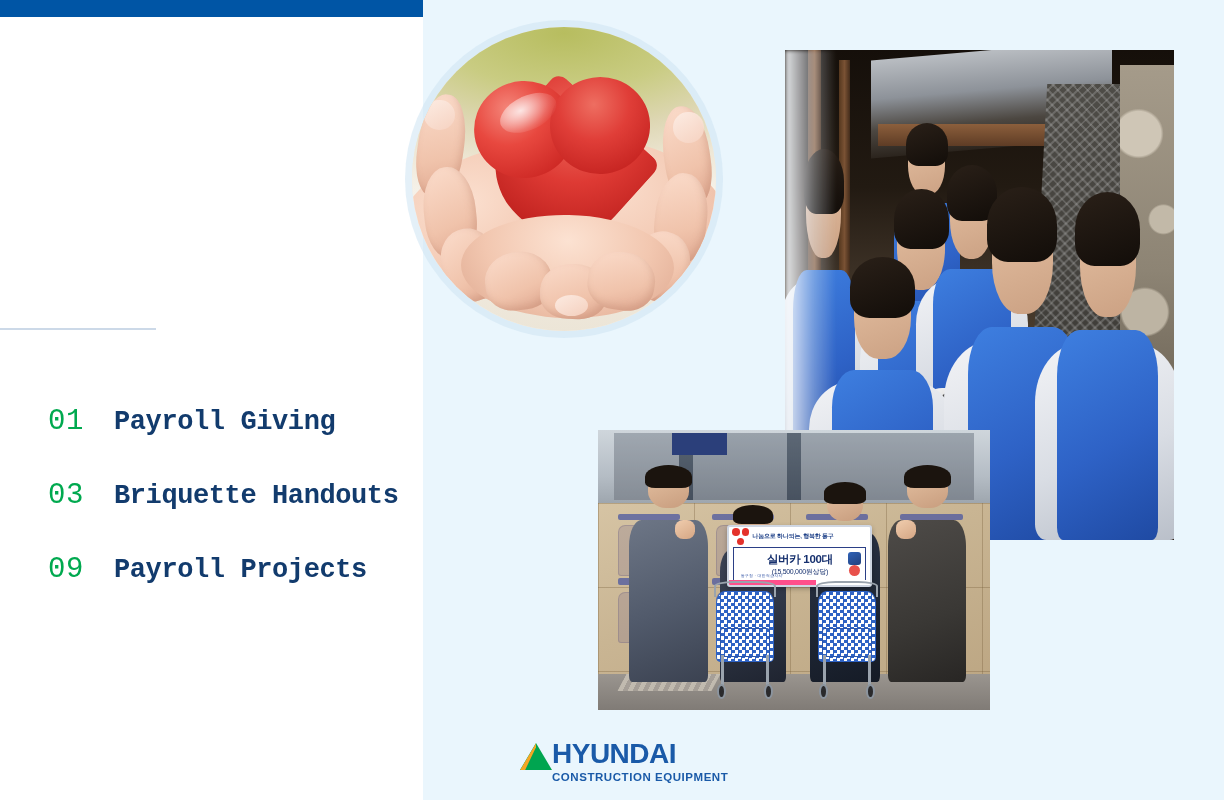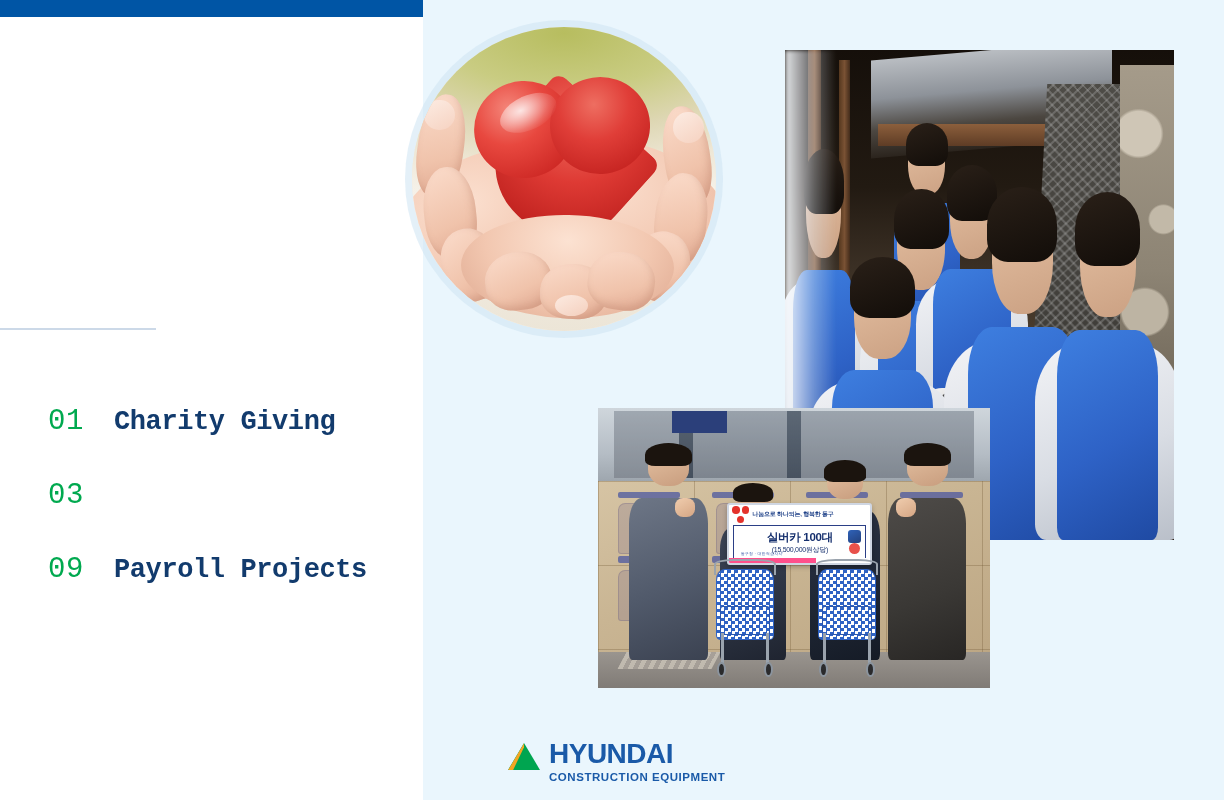--- a/index.html
+++ b/index.html
@@ -298,21 +298,21 @@
   }
   .pv-blur-l {
     position: absolute; left: 0; top: 0; width: 13%; height: 100%;
     background: linear-gradient(to right, rgba(245,248,252,0.92), rgba(220,228,238,0.35) 58%, rgba(255,255,255,0));
     filter: blur(2px);
   }
 
   
   .photo-donation {
     position: absolute;
-    left: 598px; top: 408px;
+    left: 598px; top: 430px;
     width: 392px; height: 280px;
     overflow: hidden;
     z-index: 7;
     background: #d9d3c6;
   }
   .pd-sky {
     position: absolute; left: 0; top: 0; width: 100%; height: 28%;
     background: linear-gradient(to bottom, #cfd6dc 0%, #b4bcc4 60%, #9aa2aa 100%);
   }
   .pd-glass {
@@ -496,24 +496,23 @@
     border: 2px solid #8b949e;
   }
   .cart .wheel.l { left: 8%; }
   .cart .wheel.r { right: 8%; }
   .cart-1 { left: 29%; }
   .cart-2 { left: 55%; }
 
   
   .logo {
     position: absolute;
-    left: 508px; top: 740px;
+    left: 520px; top: 740px;
     display: flex;
     align-items: flex-start;
-    gap: 9px;
     z-index: 8;
   }
   .logo-triangle {
     position: relative;
     width: 32px; height: 27px;
     margin-top: 3px;
     flex: 0 0 32px;
   }
   .logo-triangle .tri-green {
     position: absolute; left: 0; top: 0;
@@ -555,25 +554,26 @@
   <div class="bg-right"></div>
   <div class="bg-left"></div>
   <div class="top-bar"></div>
 
   <div class="title-rule"></div>
 
   <div class="list">
 
     <div class="list-item">
       <span class="item-num">01</span>
-      <span class="item-label">Charity Giving</span>
+      <span class="item-label">Payroll Giving</span>
     </div>
 
     <div class="list-item">
       <span class="item-num">03</span>
+      <span class="item-label">Briquette Handouts</span>
     </div>
 
     <div class="list-item">
       <span class="item-num">09</span>
       <span class="item-label">Payroll Projects</span>
     </div>
 
   </div>
 
   <div class="heart-circle">

